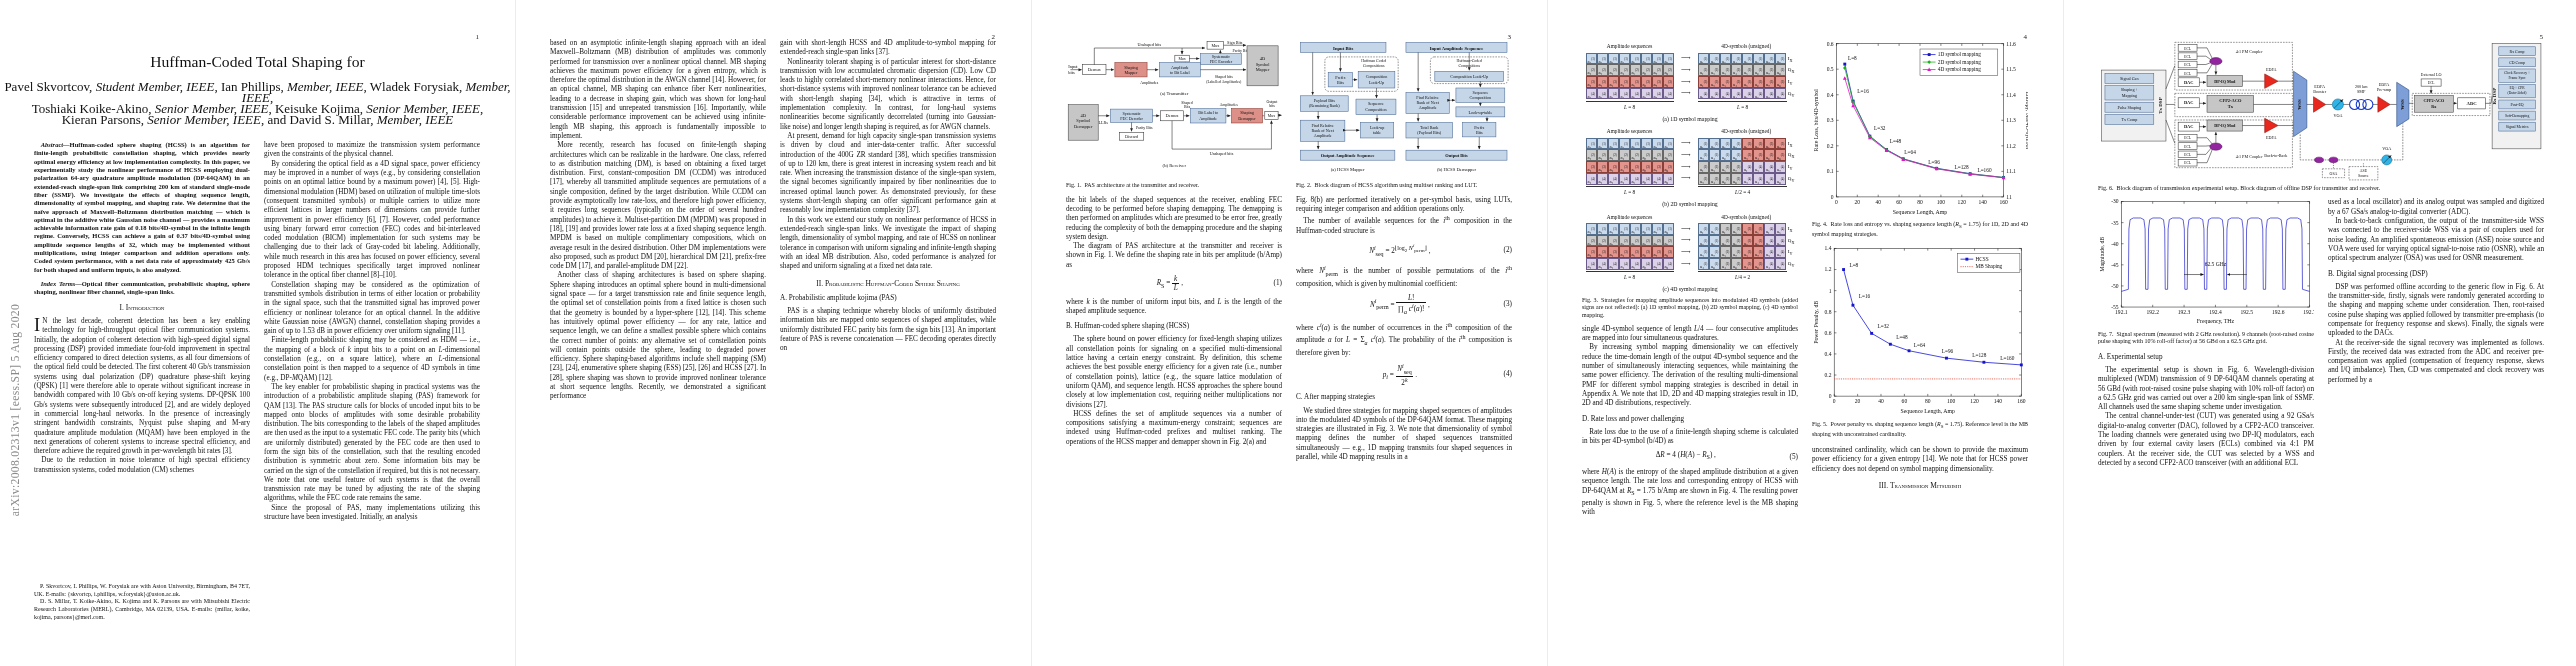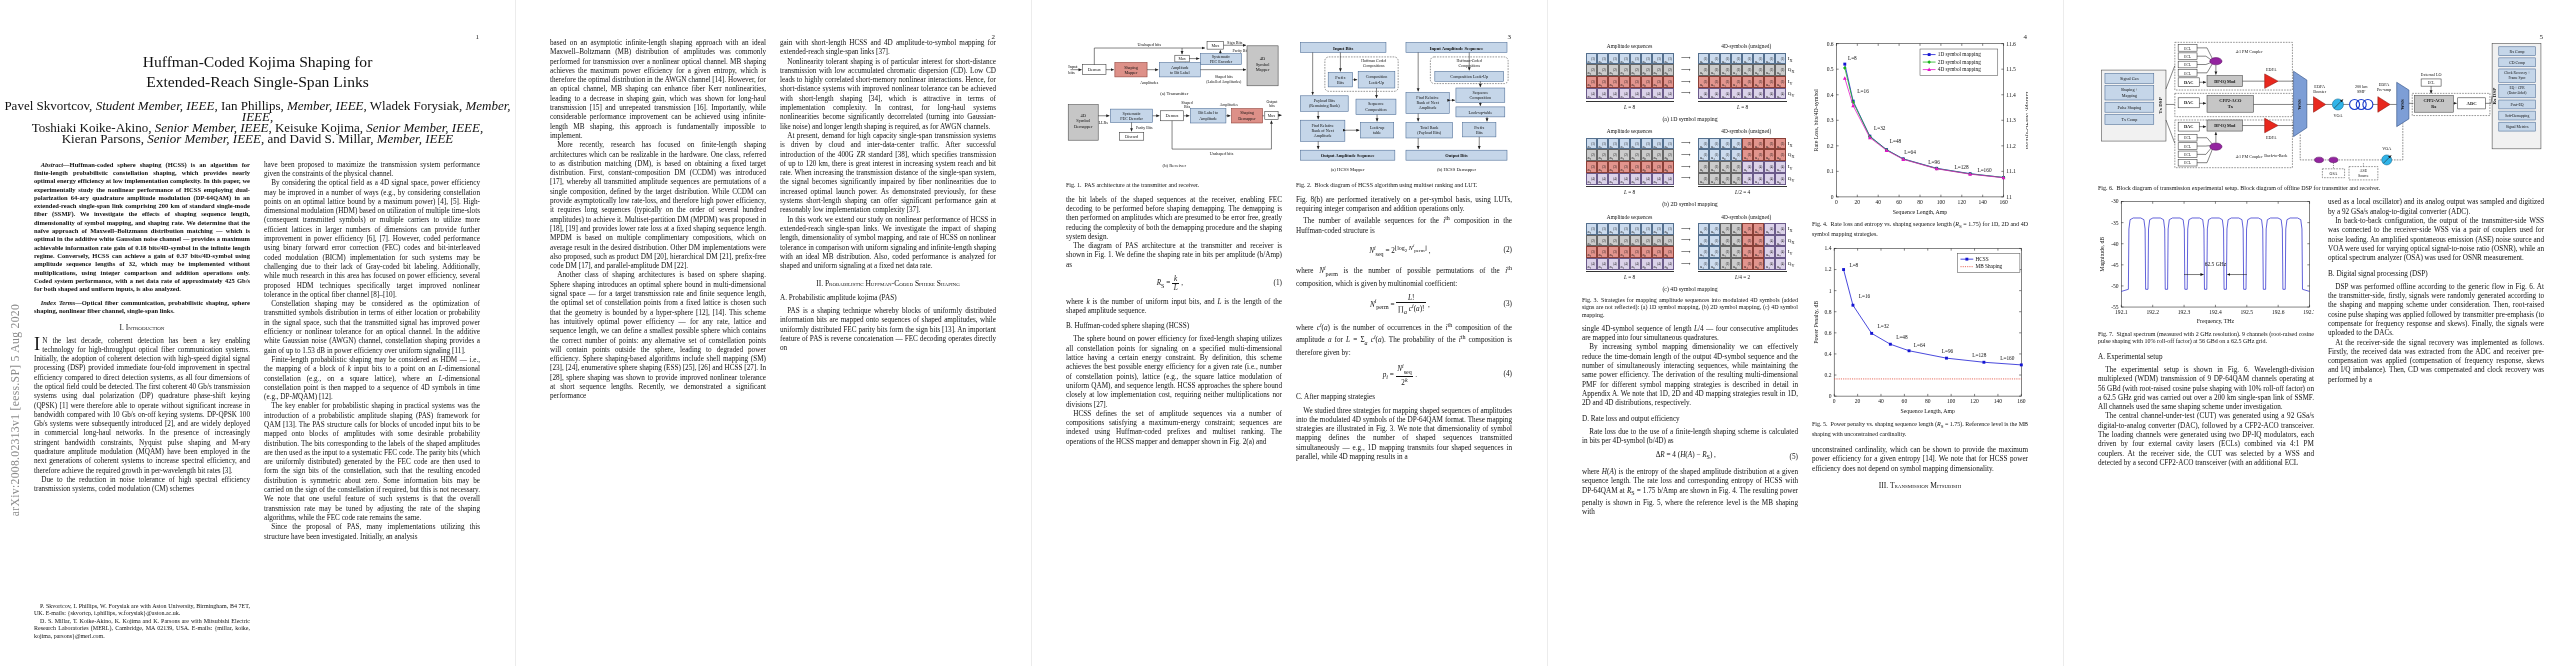--- a/index.html
+++ b/index.html
@@ -69,22 +69,21 @@
   </defs>
 </svg>
 
 <div id="strip">
 
   <div class="page p1">
     <div class="pageno">1</div>
     <div class="arxiv">arXiv:2008.02313v1  [eess.SP]  5 Aug 2020</div>
     <div class="titleblock">
       <div class="title">
-        <div>Huffman-Coded Kojima Shaping for</div>
-        <div>Extended-Reach Single-Span Links</div>
+        <div>Huffman-Coded Total Shaping for</div>
       </div>
       <div class="authors">
         <div>Pavel Skvortcov, <i>Student Member, IEEE</i>, Ian Phillips, <i>Member, IEEE</i>, Wladek Forysiak, <i>Member, IEEE</i>,</div>
         <div>Toshiaki Koike-Akino, <i>Senior Member, IEEE</i>, Keisuke Kojima, <i>Senior Member, IEEE</i>,</div>
         <div>Kieran Parsons, <i>Senior Member, IEEE</i>, and David S. Millar, <i>Member, IEEE</i></div>
       </div>
     </div>
     <div class="cols">
       <div class="col">
         <div>
@@ -632,21 +631,21 @@
                   <div class="amp-len" style="width: 89px;"><i>L</i>/4 = 2</div>
                 </div>
               </div>
               <div class="amp-cap">(c) 4D symbol mapping</div>
             </div>
           <figcaption>Fig. 3. Strategies for mapping amplitude sequences into modulated 4D symbols (added signs are not reflected): (a) 1D symbol mapping, (b) 2D symbol mapping, (c) 4D symbol mapping.</figcaption>
         </figure>
         <div>
             <p class="rich ni">single 4D-symbol sequence of length <i>L</i>/4 — four consecutive amplitudes are mapped into four simultaneous quadratures.</p>
             <p class="body">By increasing symbol mapping dimensionality we can effectively reduce the time-domain length of the output 4D-symbol sequence and the number of simultaneously interacting sequences, while maintaining the same power efficiency. The derivation of the resulting multi-dimensional PMF for different symbol mapping strategies is described in detail in Appendix A. We note that 1D, 2D and 4D mapping strategies result in 1D, 2D and 4D distributions, respectively.</p>
-            <p class="subhead">D. Rate loss and output efficiency</p>
+            <p class="subhead">D. Rate loss and power challenging</p>
             <p class="body">Rate loss due to the use of a finite-length shaping scheme is calculated in bits per 4D-symbol (b/4D) as</p>
             <div class="equation">
               <span class="eq-body">Δ<i>R</i> = 4 (<i>H</i>(<i>A</i>) − <i>R</i><sub>S</sub>) ,</span>
               <span class="eq-no">(5)</span>
             </div>
             <p class="rich ni">where <i>H</i>(<i>A</i>) is the entropy of the shaped amplitude distribution at a given sequence length. The rate loss and corresponding entropy of HCSS with DP-64QAM at <i>R</i><sub>S</sub> = 1.75 b/Amp are shown in Fig. 4. The resulting power penalty is shown in Fig. 5, where the reference level is the MB shaping with</p>
           </div>
       </div>
       <div class="col">
         <figure>
@@ -1062,21 +1061,21 @@
           <figcaption>Fig. 7. Signal spectrum (measured with 2 GHz resolution). 9 channels (root-raised cosine pulse shaping with 10% roll-off factor) at 56 GBd on a 62.5 GHz grid.</figcaption>
         </figure>
         <div style="margin-top:6.7px;">
             <p class="subhead">A. Experimental setup</p>
             <p class="body">The experimental setup is shown in Fig. 6. Wavelength-division multiplexed (WDM) transmission of 9 DP-64QAM channels operating at 56 GBd (with root-raised cosine pulse shaping with 10% roll-off factor) on a 62.5 GHz grid was carried out over a 200 km single-span link of SSMF. All channels used the same shaping scheme under investigation.</p>
             <p class="body">The central channel-under-test (CUT) was generated using a 92 GSa/s digital-to-analog converter (DAC), followed by a CFP2-ACO transceiver. The loading channels were generated using two DP-IQ modulators, each driven by four external cavity lasers (ECLs) combined via 4:1 PM couplers. At the receiver side, the CUT was selected by a WSS and detected by a second CFP2-ACO transceiver (with an additional ECL</p>
           </div>
       </div>
       <div class="col">
         <div>
-            <p class="body ni">used as a local oscillator) and its analog output was sampled and digitized by a 92 GSa/s analog-to-digital converter (ADC).</p>
+            <p class="body ni">used as a local oscillator) and its analog output was sampled and digitized by a 67 GSa/s analog-to-digital converter (ADC).</p>
             <p class="body">In back-to-back configuration, the output of the transmitter-side WSS was connected to the receiver-side WSS via a pair of couplers used for noise loading. An amplified spontaneous emission (ASE) noise source and VOA were used for varying optical signal-to-noise ratio (OSNR), while an optical spectrum analyzer (OSA) was used for OSNR measurement.</p>
             <p class="subhead">B. Digital signal processing (DSP)</p>
             <p class="body">DSP was performed offline according to the generic flow in Fig. 6. At the transmitter-side, firstly, signals were randomly generated according to the shaping and mapping scheme under consideration. Then, root-raised cosine pulse shaping was applied followed by transmitter pre-emphasis (to compensate for frequency response and skews). Finally, the signals were uploaded to the DACs.</p>
             <p class="body">At the receiver-side the signal recovery was implemented as follows. Firstly, the received data was extracted from the ADC and receiver pre-compensation was applied (compensation of frequency response, skews and I/Q imbalance). Then, CD was compensated and clock recovery was performed by a</p>
           </div>
       </div>
     </div>
   </div>
 
 </div>

